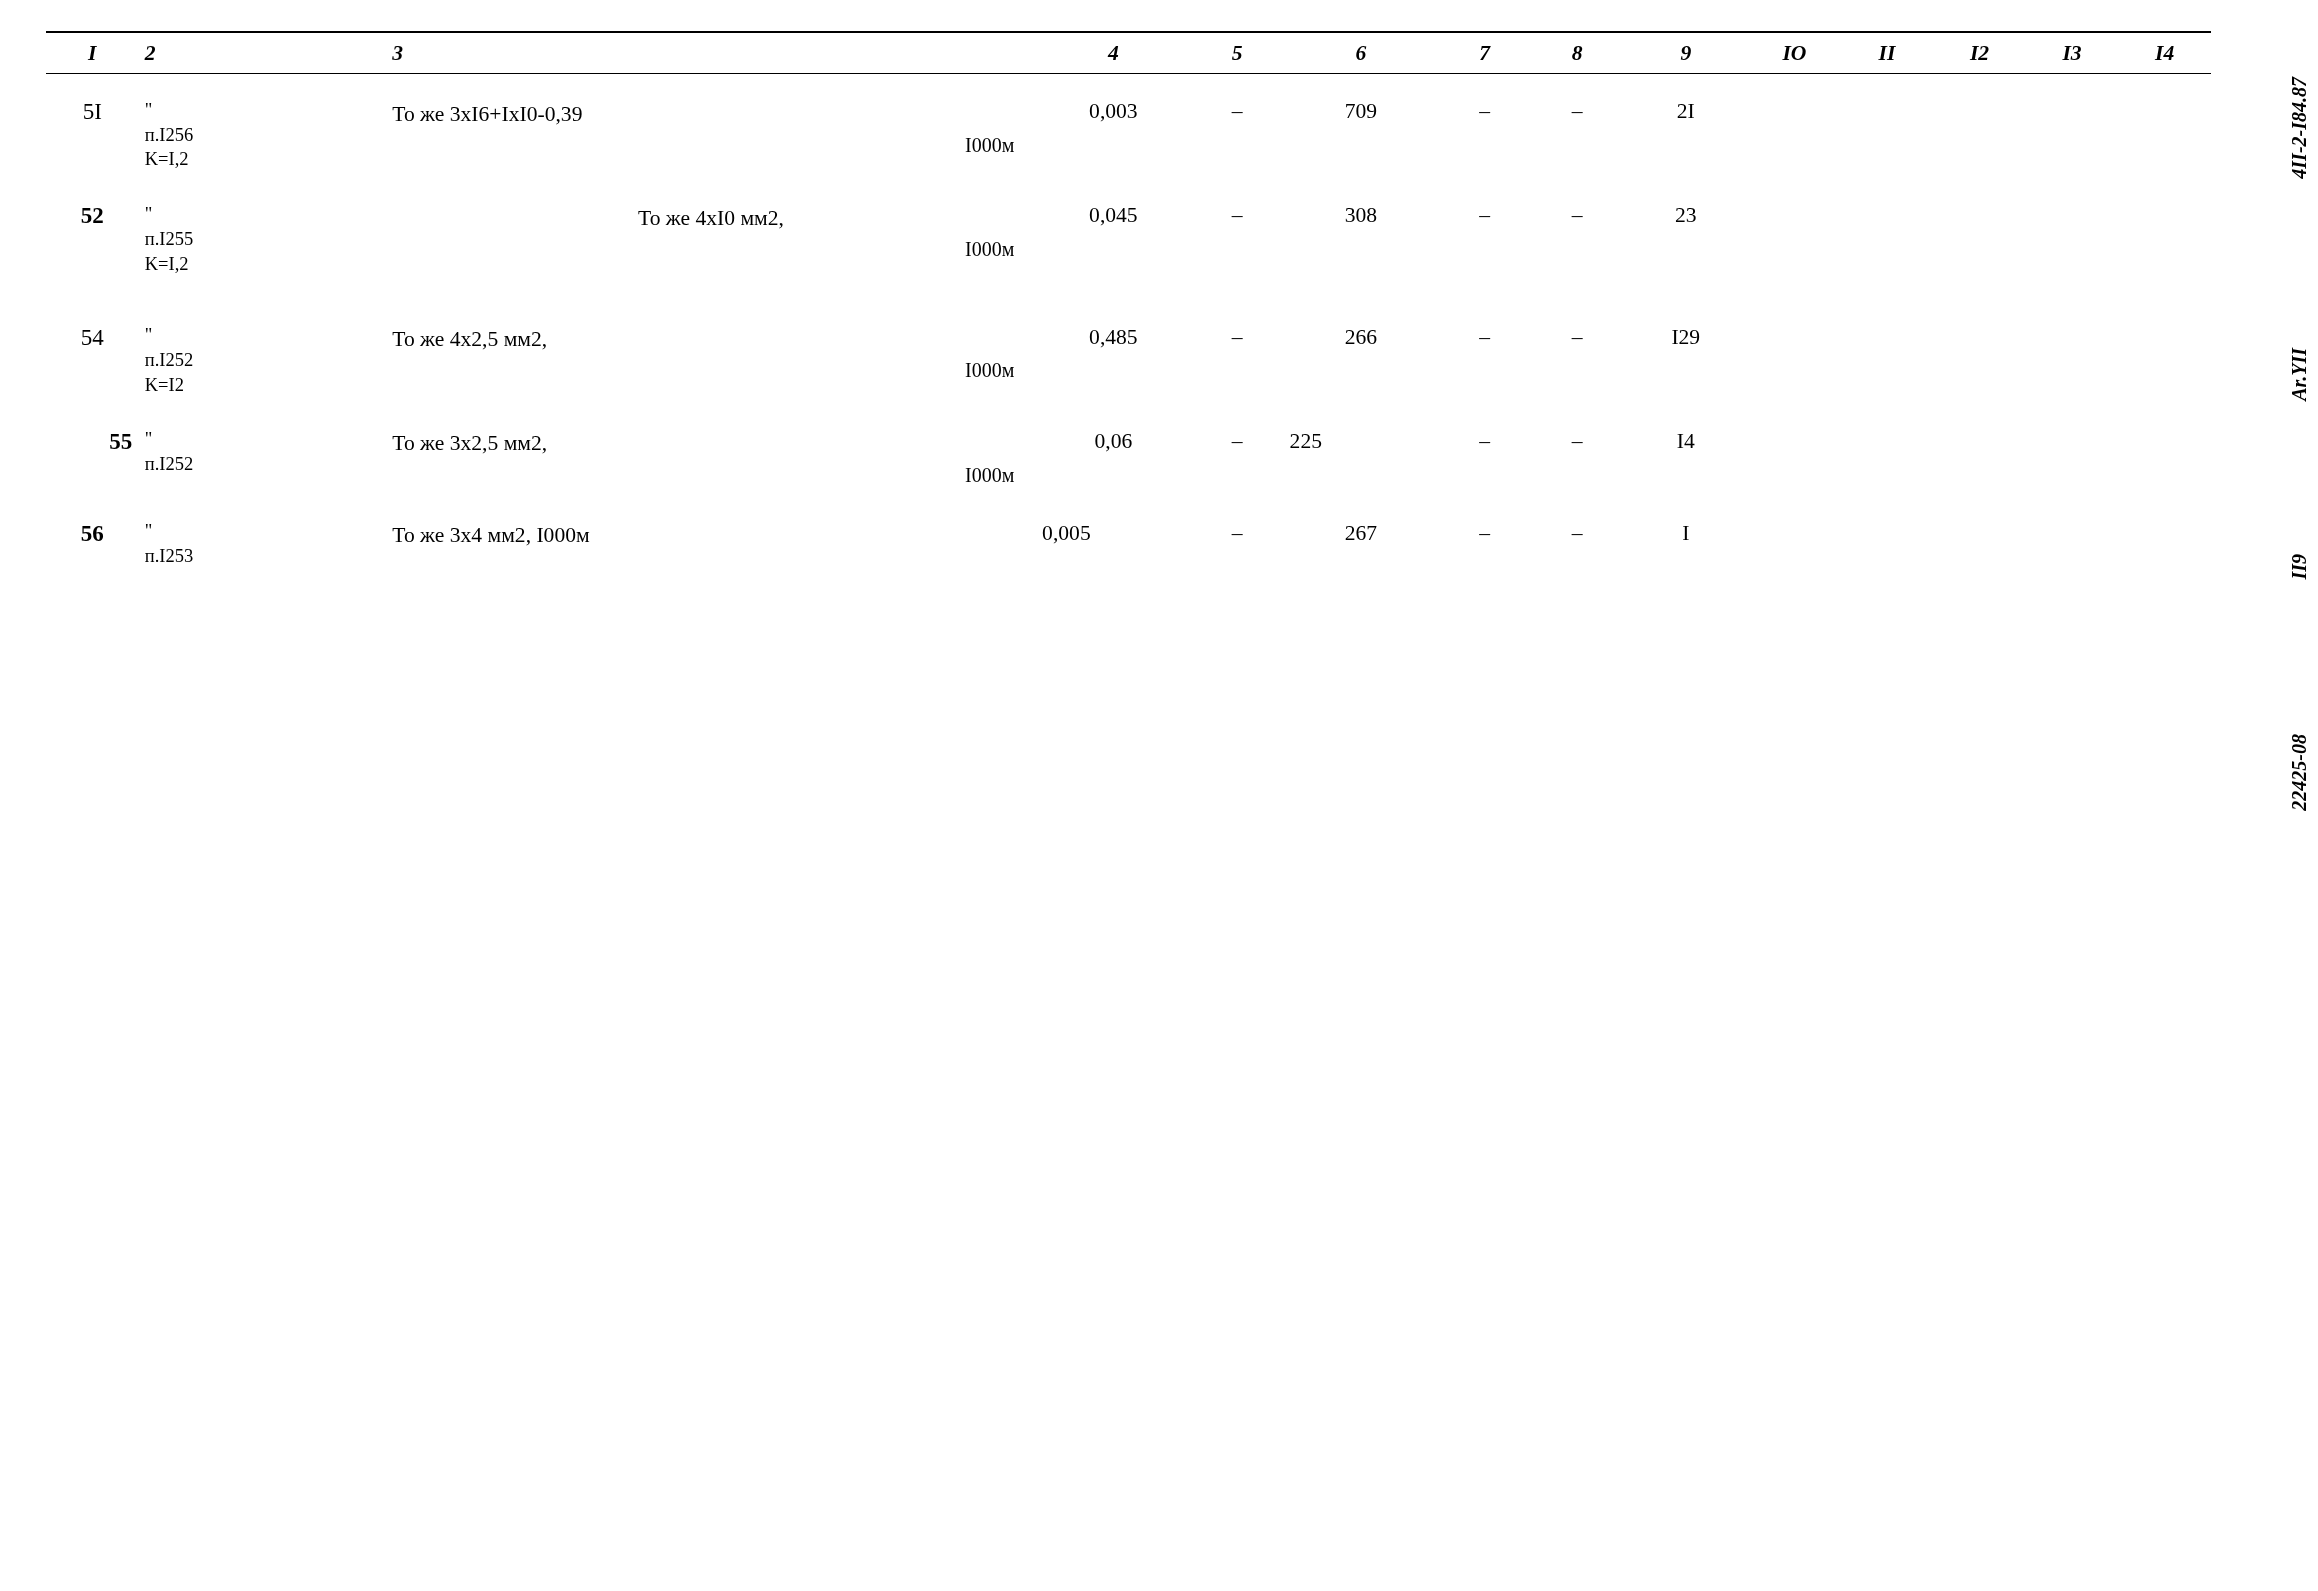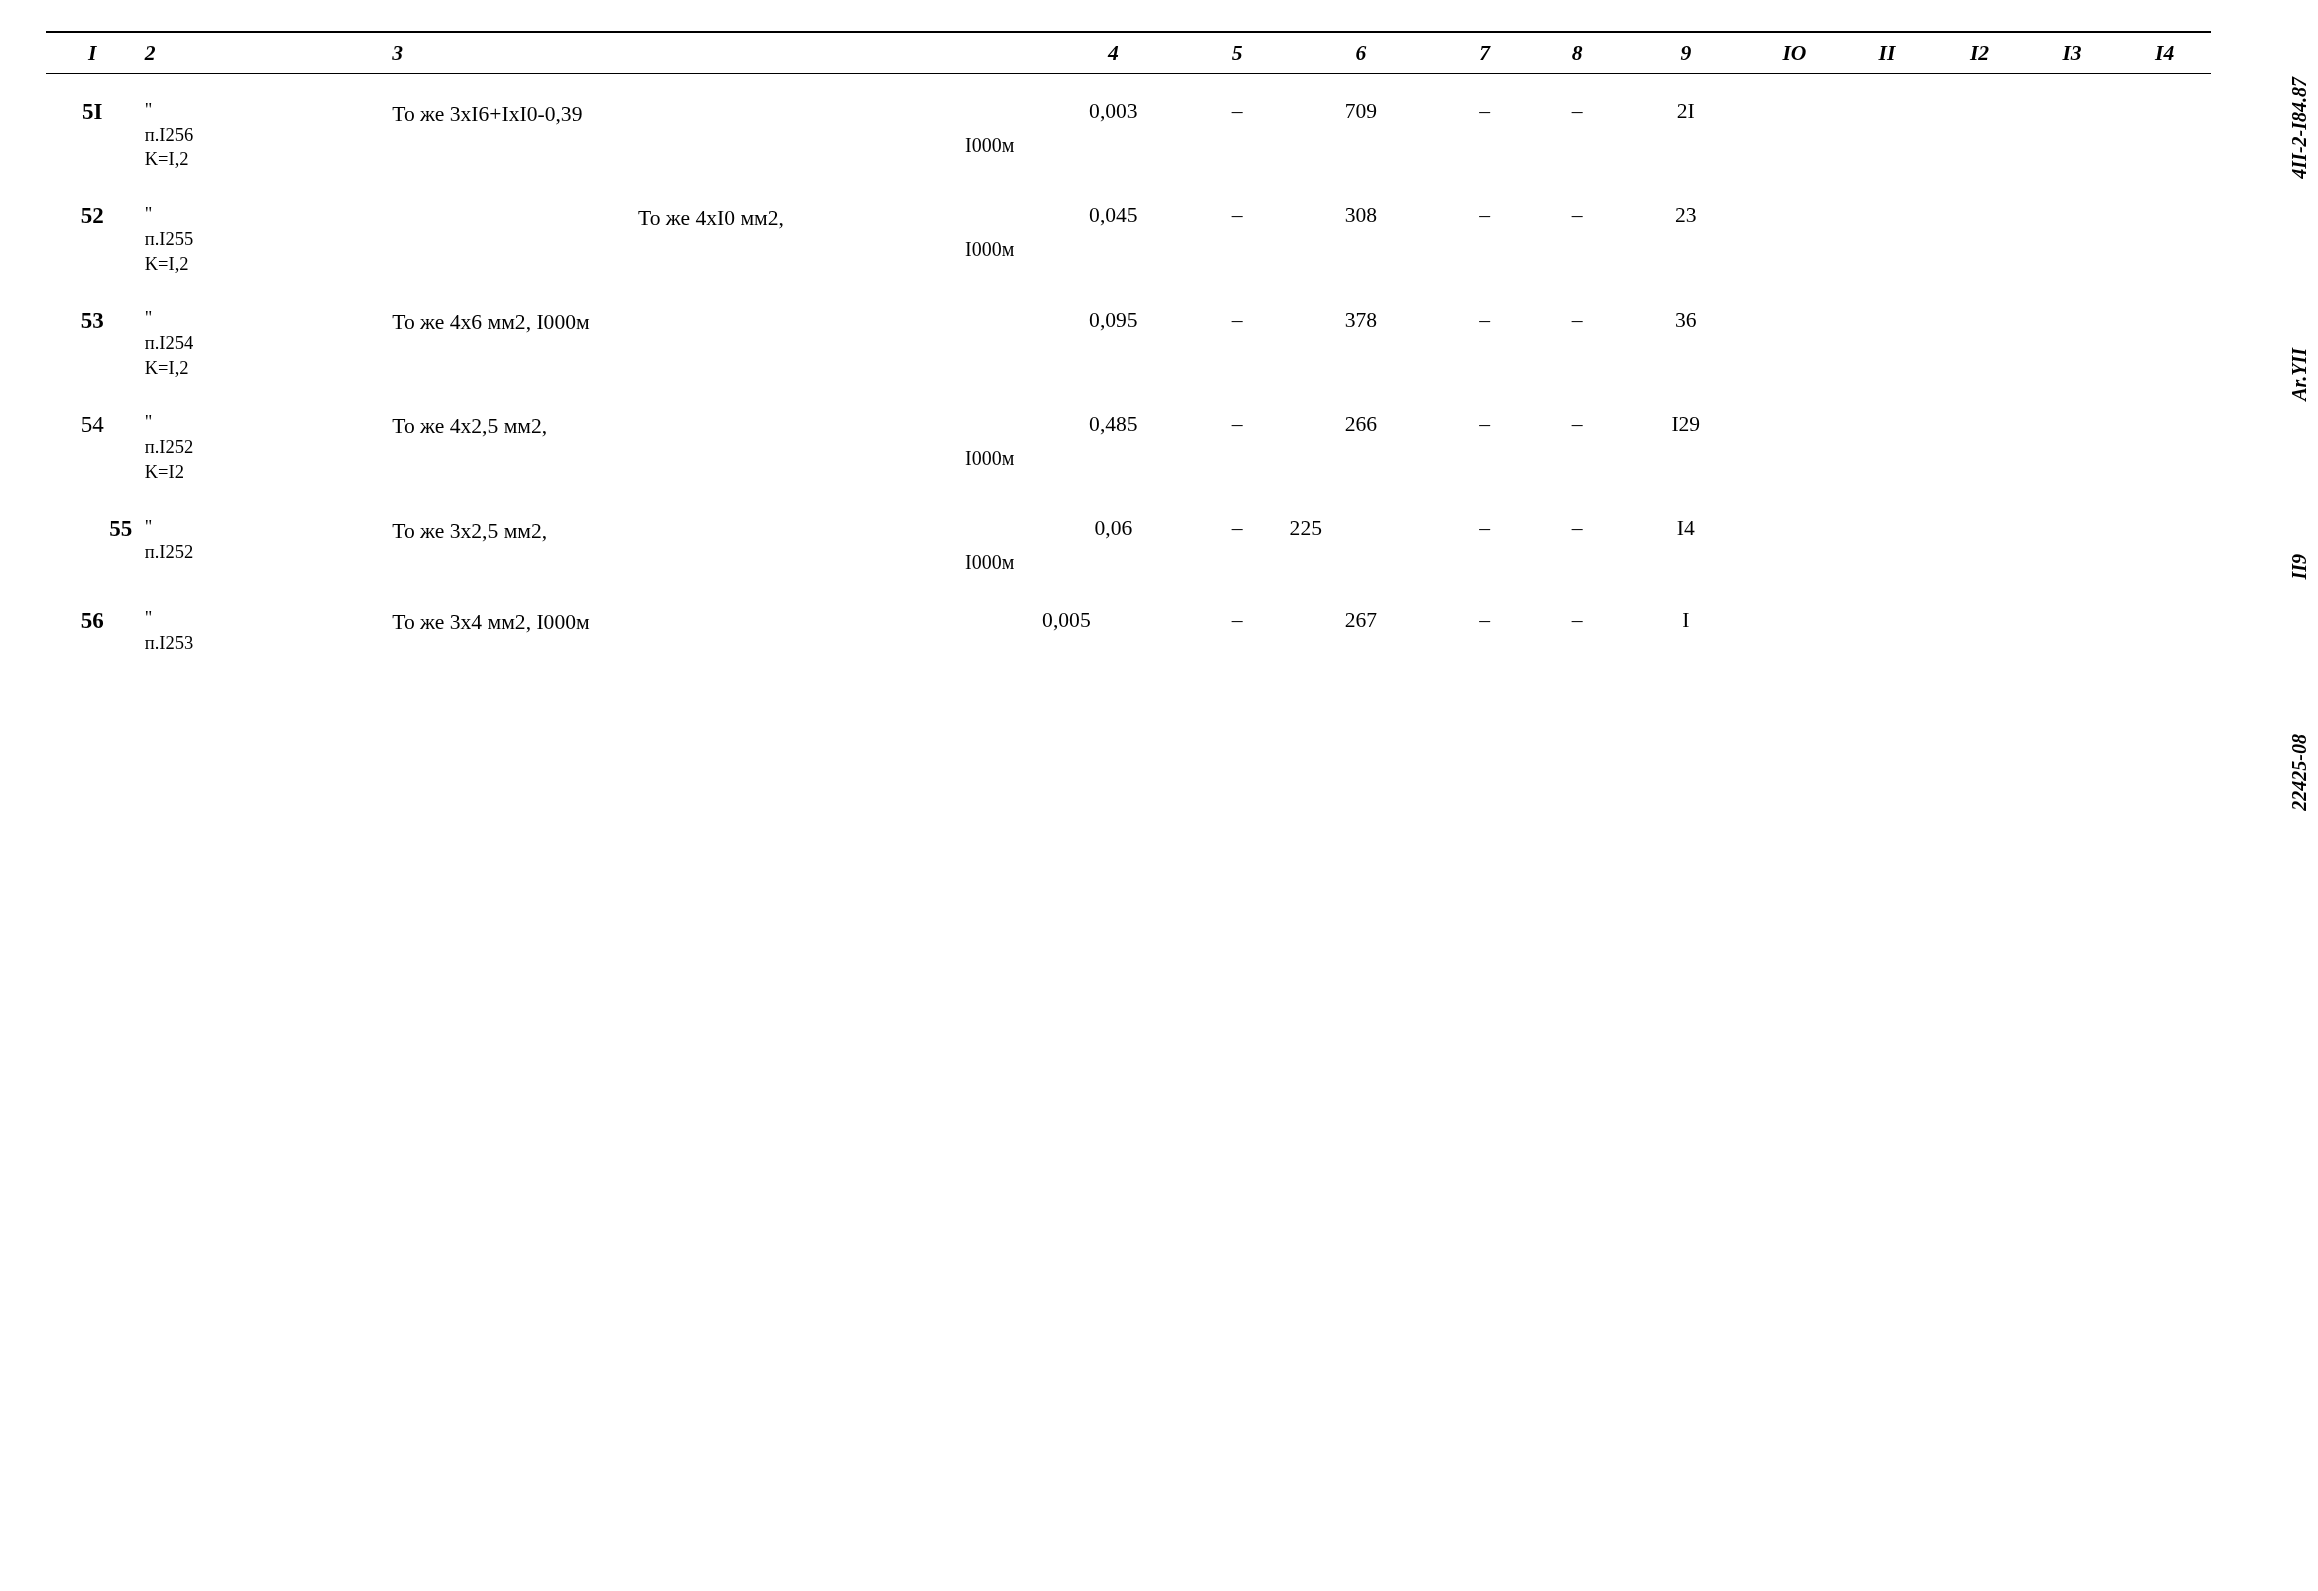--- a/index.html
+++ b/index.html
@@ -160,21 +160,21 @@
           <th class="col-12">I2</th>
           <th class="col-13">I3</th>
           <th class="col-14">I4</th>
         </tr>
       </thead>
       <tbody id="table-body">
           <tr class="row-separator">
             <td colspan="14"></td>
           </tr>
           <tr>
-            <td style="font-weight: bold; font-size: 23px; text-align: center; vertical-align: top; padding-top: 7.7px;">5I</td>
+            <td style="font-weight: normal; font-size: 23px; text-align: center; vertical-align: top; padding-top: 7.7px;">5I</td>
             <td style="font-size: 18.5px; white-space: pre-line; line-height: 1.35; vertical-align: top; padding-top: 6.2px;">"
 п.I256
 K=I,2</td>
             <td style="vertical-align: top; padding-top: 6.2px;">
               <span style="font-size: 21.6px; display: block;">To же 3xI6+IxI0-0,39</span>
               <span style="font-size: 20px; display: block; text-align: right; padding-right: 15.4px;">I000м</span>
             </td>
             <td style="text-align: center; font-size: 21.6px; vertical-align: top; padding-top: 7.7px;">0,003</td>
             <td style="text-align: center; font-size: 21.6px; vertical-align: top; padding-top: 7.7px;">–</td>
             <td style="text-align: center; font-size: 21.6px; vertical-align: top; padding-top: 7.7px;">709</td>
@@ -206,38 +206,20 @@
             <td style="text-align: center; font-size: 21.6px; vertical-align: top; padding-top: 7.7px;">–</td>
             <td style="text-align: center; font-size: 21.6px; vertical-align: top; padding-top: 7.7px;">23</td>
             <td style="text-align: center; font-size: 21.6px; vertical-align: top; padding-top: 7.7px;"></td>
             <td style="text-align: center; font-size: 21.6px; vertical-align: top; padding-top: 7.7px;"></td>
             <td style="text-align: center; font-size: 21.6px; vertical-align: top; padding-top: 7.7px;"></td>
             <td style="text-align: center; font-size: 21.6px; vertical-align: top; padding-top: 7.7px;"></td>
             <td style="text-align: center; font-size: 21.6px; vertical-align: top; padding-top: 7.7px;"></td>
           </tr>
           <tr class="row-separator">
             <td colspan="14"></td>
-          </tr>
-          <tr>
-            <td style="font-weight: bold; font-size: 23px; text-align: center; vertical-align: top; padding-top: 7.7px;">53</td>
-            <td style="font-size: 18.5px; white-space: pre-line; line-height: 1.35; vertical-align: top; padding-top: 6.2px;">"
-п.I254
-K=I,2</td>
-            <td style="vertical-align: top; padding-top: 6.2px; font-size: 21.6px;">To же 4x6 мм2, I000м</td>
-            <td style="text-align: center; font-size: 21.6px; vertical-align: top; padding-top: 7.7px;">0,095</td>
-            <td style="text-align: center; font-size: 21.6px; vertical-align: top; padding-top: 7.7px;">–</td>
-            <td style="text-align: center; font-size: 21.6px; vertical-align: top; padding-top: 7.7px;">378</td>
-            <td style="text-align: center; font-size: 21.6px; vertical-align: top; padding-top: 7.7px;">–</td>
-            <td style="text-align: center; font-size: 21.6px; vertical-align: top; padding-top: 7.7px;">–</td>
-            <td style="text-align: center; font-size: 21.6px; vertical-align: top; padding-top: 7.7px;">36</td>
-            <td style="text-align: center; font-size: 21.6px; vertical-align: top; padding-top: 7.7px;"></td>
-            <td style="text-align: center; font-size: 21.6px; vertical-align: top; padding-top: 7.7px;"></td>
-            <td style="text-align: center; font-size: 21.6px; vertical-align: top; padding-top: 7.7px;"></td>
-            <td style="text-align: center; font-size: 21.6px; vertical-align: top; padding-top: 7.7px;"></td>
-            <td style="text-align: center; font-size: 21.6px; vertical-align: top; padding-top: 7.7px;"></td>
           </tr>
           <tr class="row-separator">
             <td colspan="14"></td>
           </tr>
           <tr>
             <td style="font-weight: normal; font-size: 23px; text-align: center; vertical-align: top; padding-top: 7.7px;">54</td>
             <td style="font-size: 18.5px; white-space: pre-line; line-height: 1.35; vertical-align: top; padding-top: 6.2px;">"
 п.I252
 K=I2</td>
             <td style="vertical-align: top; padding-top: 6.2px;">

